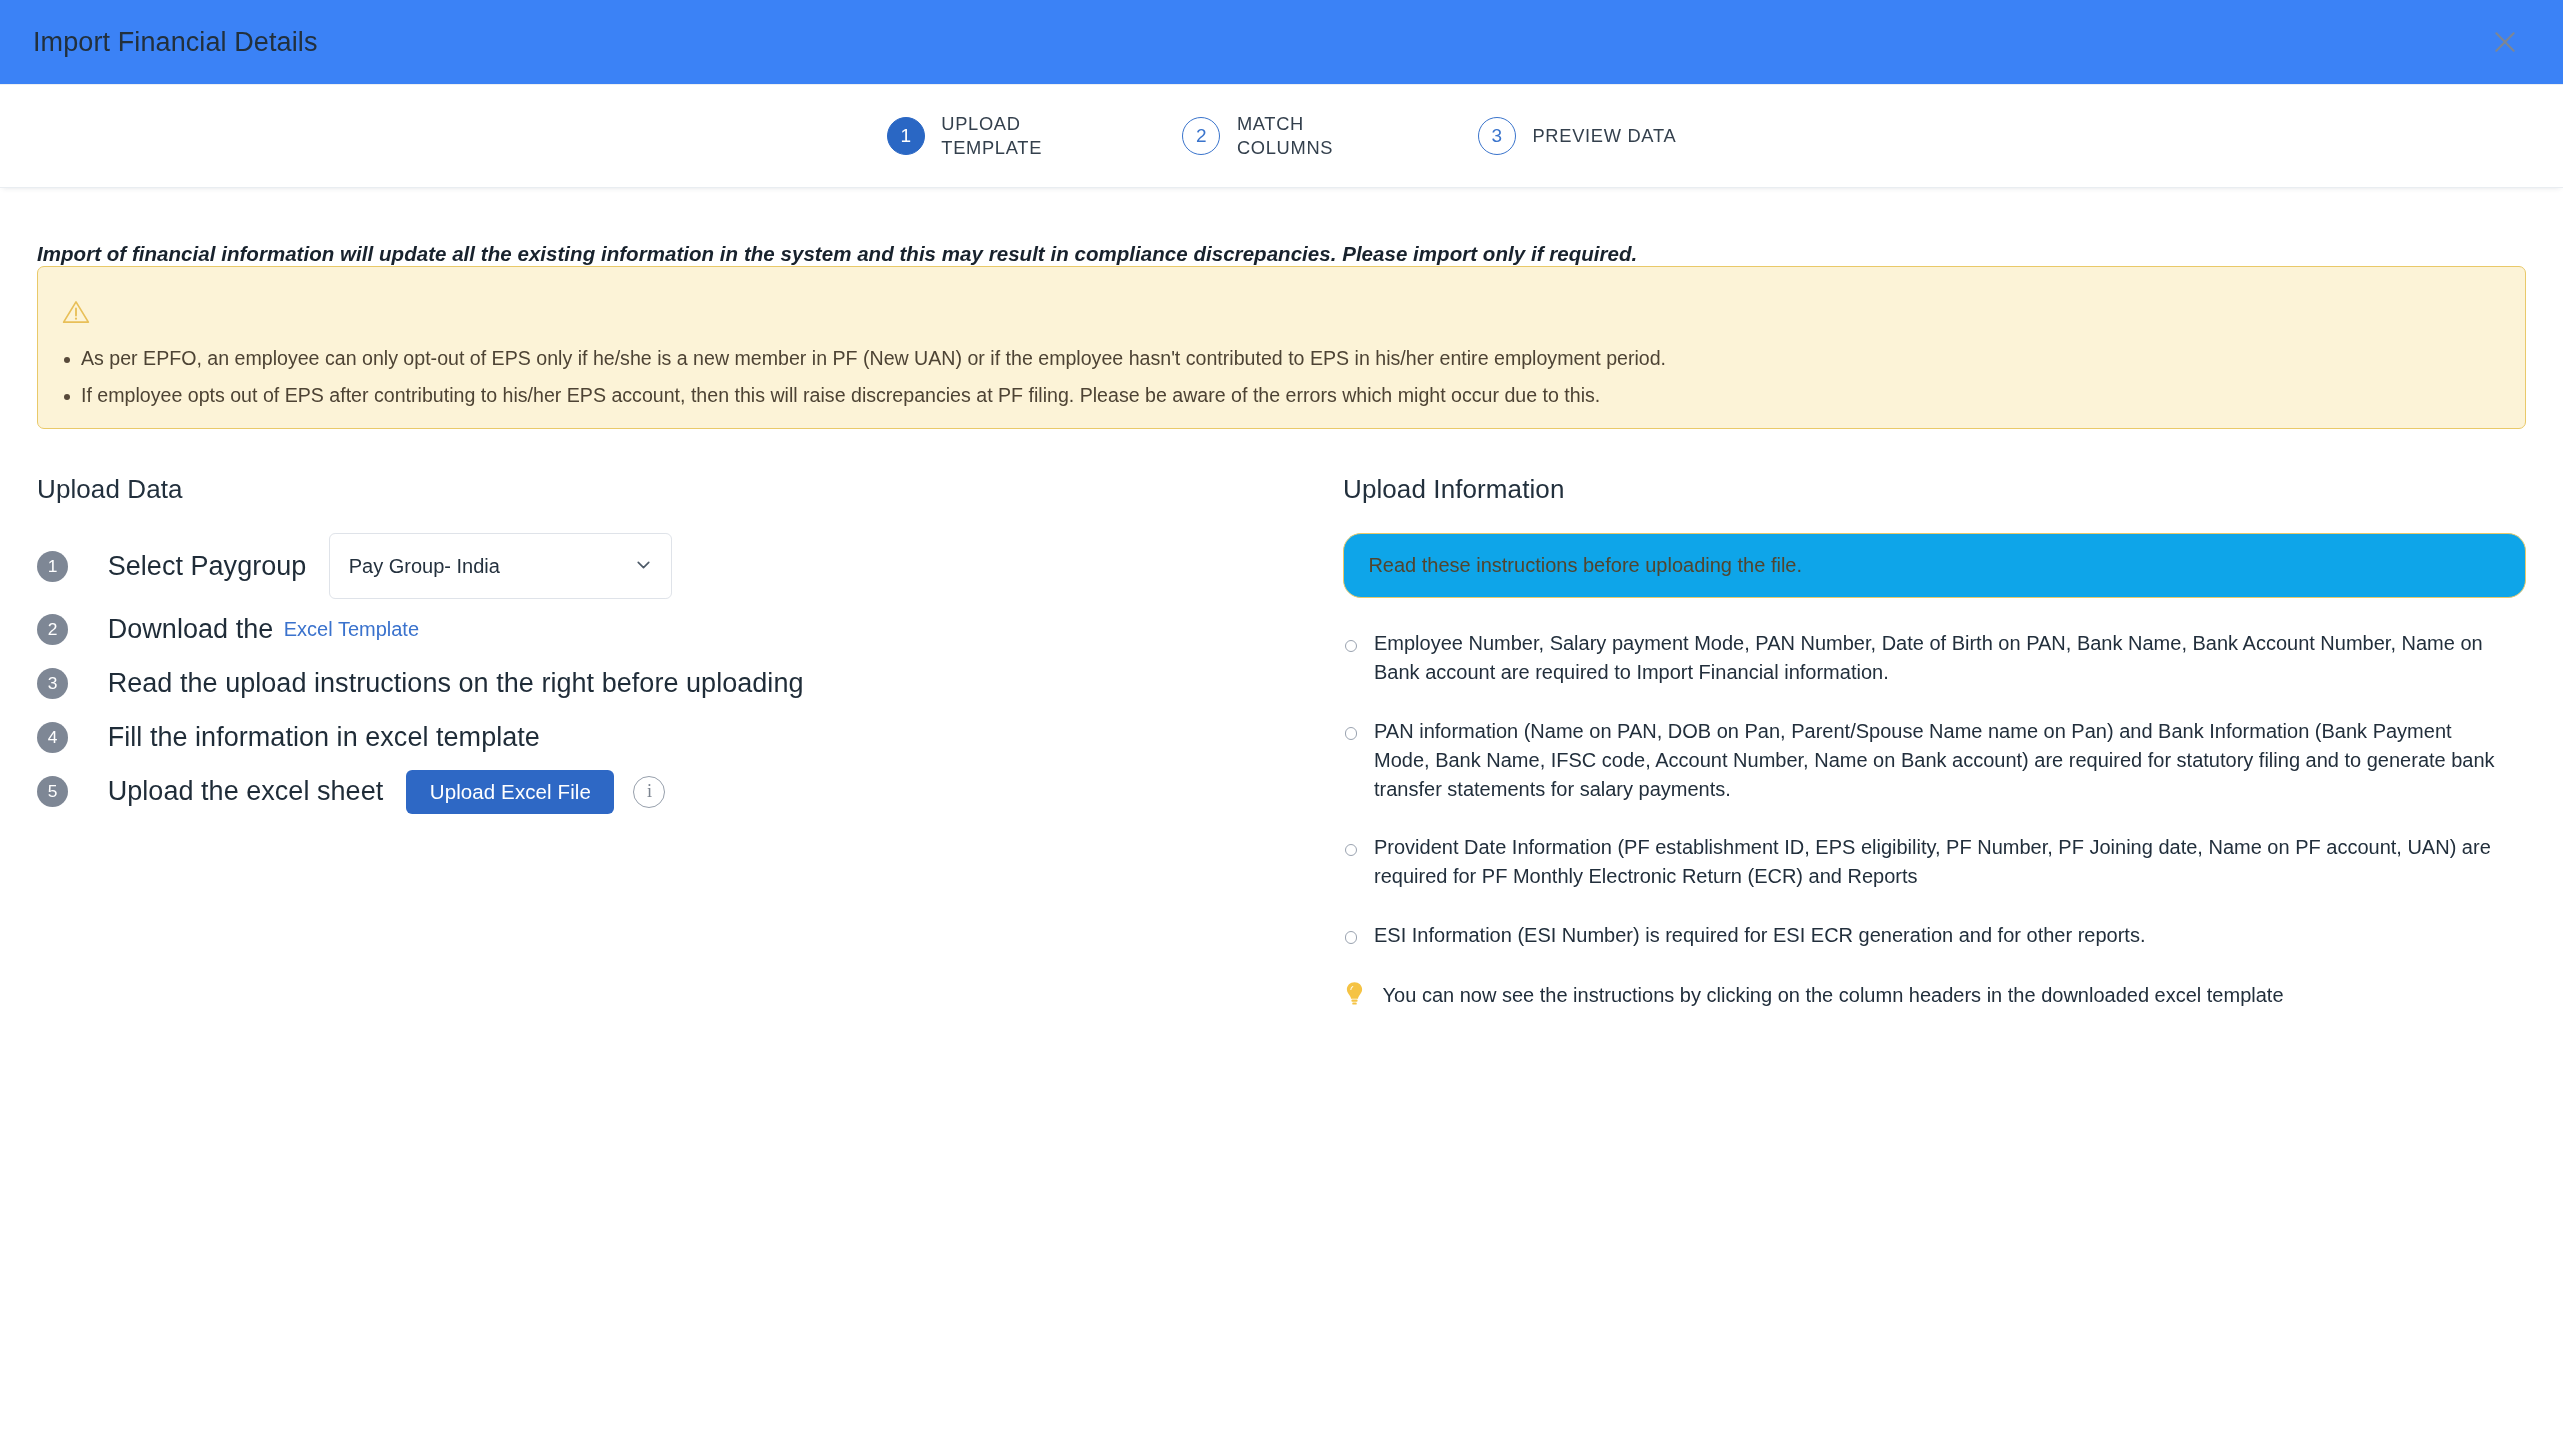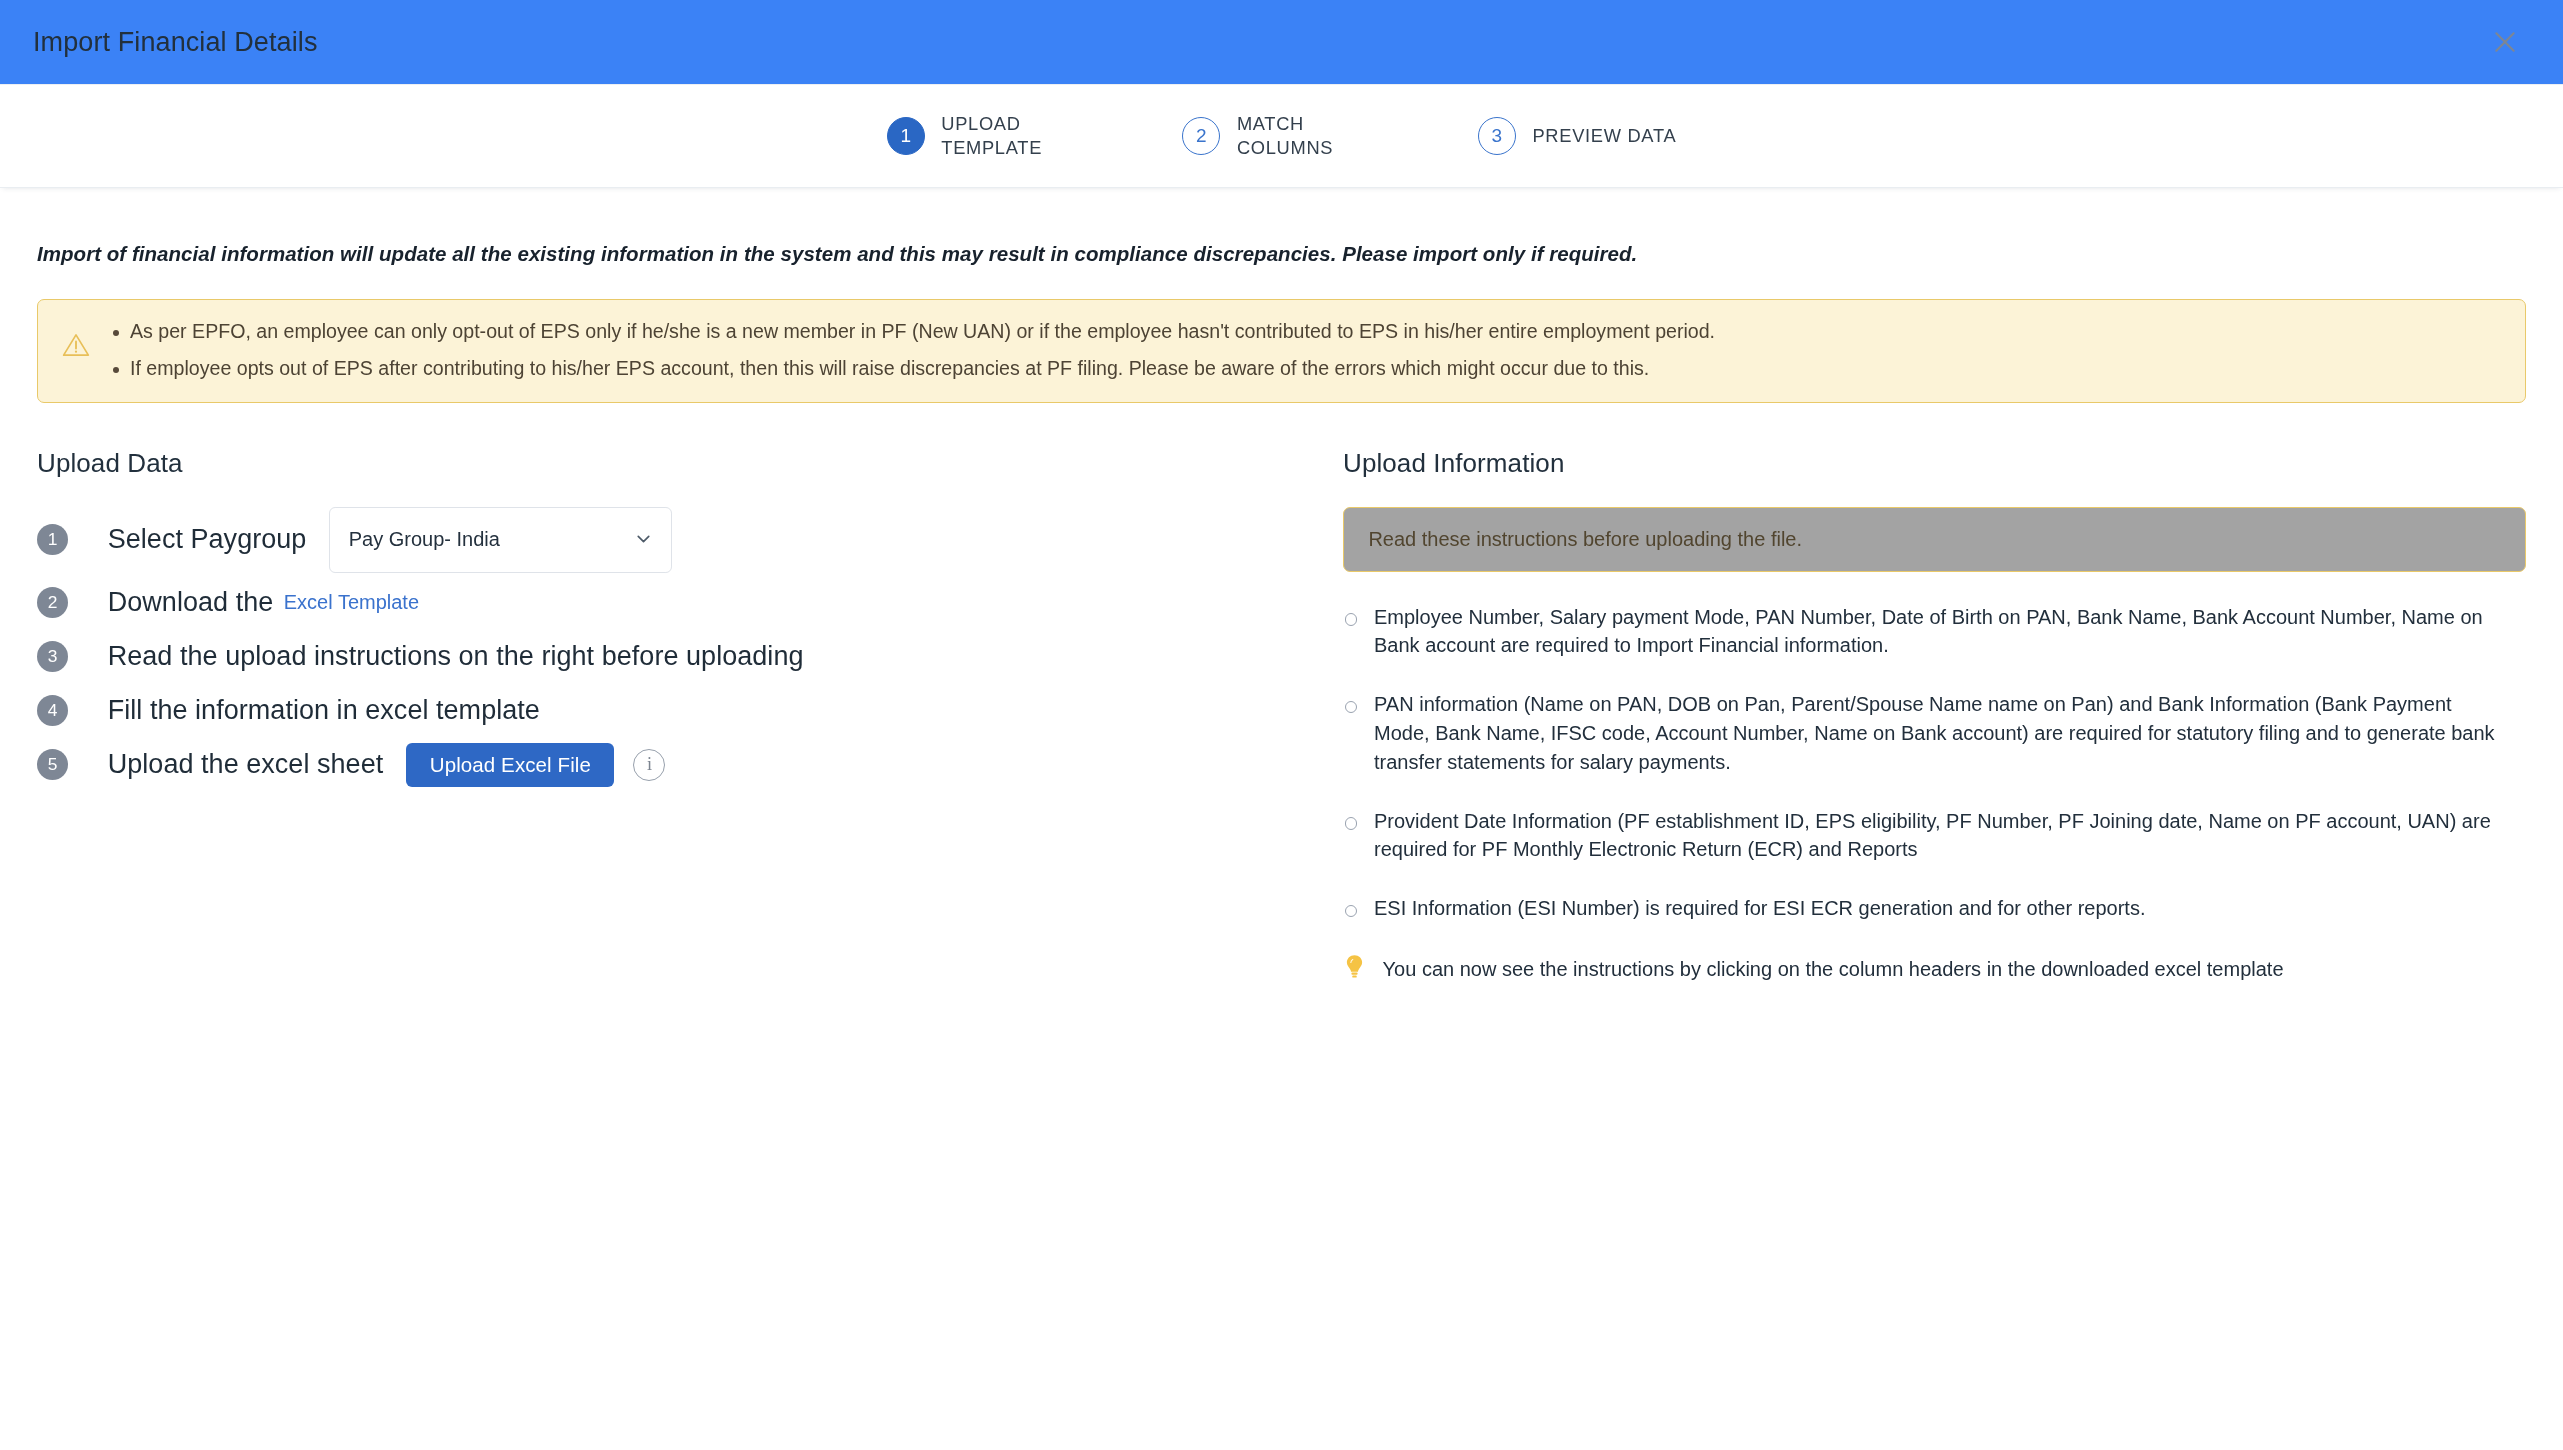--- a/index.html
+++ b/index.html
@@ -109,28 +109,28 @@
   .notice-line {
     font-size: 20.5px;
     font-weight: bold;
     color: #18222d;
     padding-top: 54px;
     letter-spacing: 0.04px;
     font-style: italic;
   }
 
   .warn-banner {
-    margin-top: 33px;
     background: #fcf3d7;
     border: 0.9px solid #e9c969;
     border-radius: 7px;
     display: flex;
     align-items: flex-start;
     padding: 22px 26px 23px 23px;
     gap: 19px;
+    flex-direction: column;
   }
   .warn-icon { flex: 0 0 auto; padding-top: 7.8px; }
   .warn-list { list-style: none; padding: 0; margin: 0; }
   .warn-list li {
     position: relative;
     padding-left: 20px;
     font-size: 19.6px;
     color: #4d4334;
     line-height: 1.0;
     margin-bottom: 17.4px;
@@ -237,23 +237,23 @@
     display: flex;
     align-items: center;
     justify-content: center;
     cursor: pointer;
     font-family: "Liberation Serif", serif;
   }
 
   
   .read-banner {
     margin-top: 28px;
-    background: #a3a3a3;
+    background: #0ea5e9;
     border: 0.9px solid #e9c969;
-    border-radius: 7px;
+    border-radius: 18px;
     padding: 20px 24.4px;
     font-size: 20px;
     color: #51452f;
   }
 
   .instr-list { list-style: none; margin: 31px 0 0 0; padding: 0; }
   .instr-list li {
     position: relative;
     padding-left: 31px;
     font-size: 20px;

